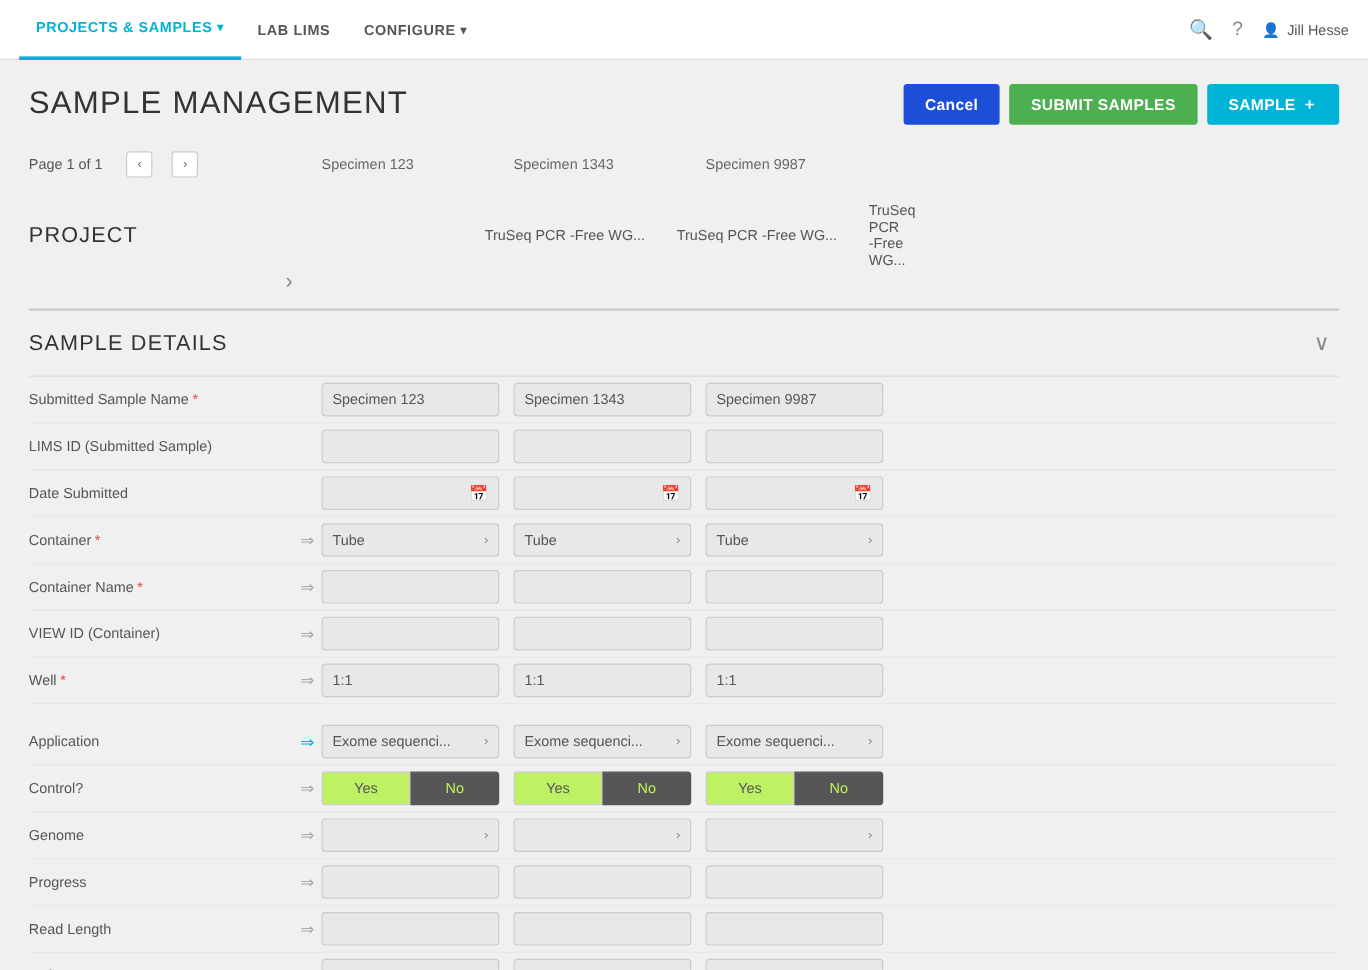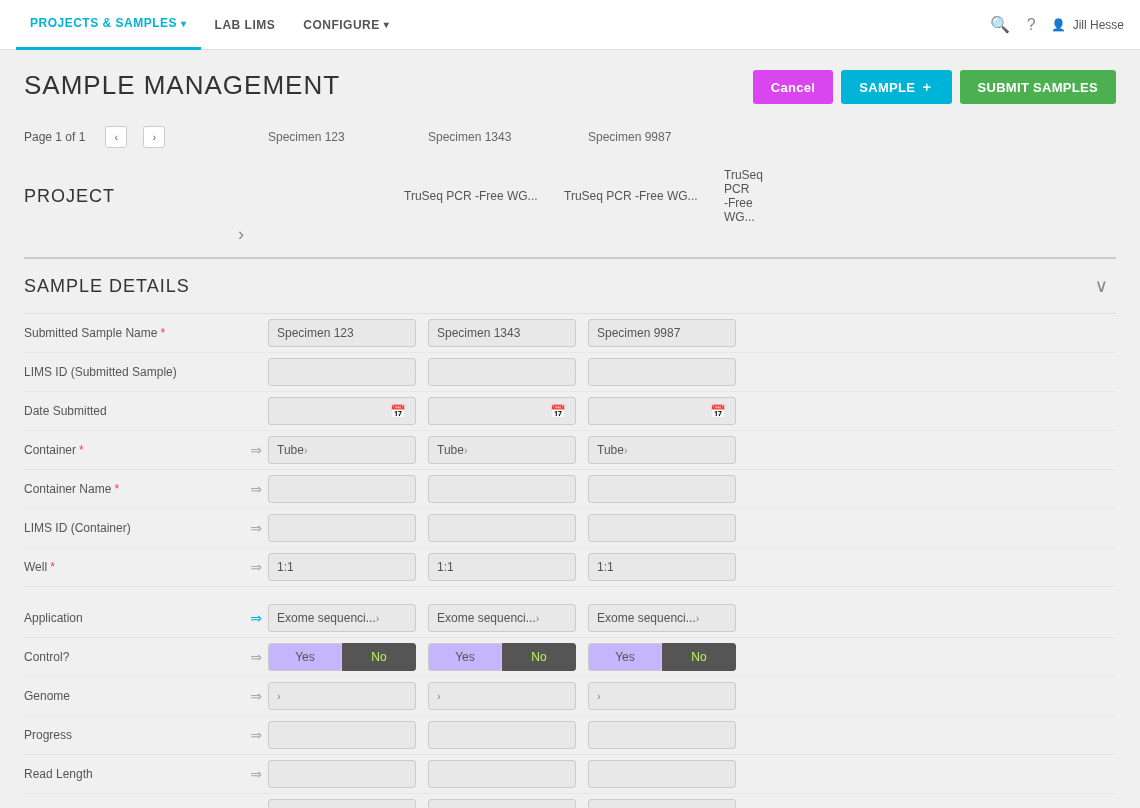--- a/index.html
+++ b/index.html
@@ -62,21 +62,21 @@
 
     .btn {
       padding: 8px 18px;
       border: none;
       border-radius: 3px;
       font-size: 13px;
       cursor: pointer;
       font-weight: 600;
       letter-spacing: 0.3px;
     }
-    .btn-cancel { background: #d946ef; color: #fff; }
+    .btn-cancel { background: #1d4ed8; color: #fff; }
     .btn-sample {
       background: #00b4d8;
       color: #fff;
       display: flex;
       align-items: center;
       gap: 5px;
     }
     .btn-submit { background: #4caf50; color: #fff; }
     .pagination-text { font-size: 12px; color: #555; margin-right: 4px; }
     .page-btn {
@@ -187,21 +187,21 @@
       height: 28px;
       border: 1px solid #ccc;
       border-radius: 3px;
       background: #e8e8e8;
       padding: 0 8px;
       font-size: 12px;
       color: #555;
       width: 148px;
       display: flex;
       align-items: center;
-      justify-content: flex-start;
+      justify-content: space-between;
       cursor: pointer;
     }
     .field-select .arrow { font-size: 11px; color: #888; }
 
     .field-date {
       height: 28px;
       border: 1px solid #ccc;
       border-radius: 3px;
       background: #e8e8e8;
       padding: 0 8px;
@@ -216,21 +216,21 @@
 
     
     .toggle-group {
       display: flex;
       height: 28px;
       width: 148px;
     }
     .toggle-btn {
       flex: 1;
       border: 1px solid #ccc;
-      background: #c4b5fd;
+      background: #bef264;
       font-size: 12px;
       cursor: pointer;
       display: flex;
       align-items: center;
       justify-content: center;
       color: #555;
     }
     .toggle-btn.active-no {
       background: #555;
       color: #bef264;
@@ -265,25 +265,25 @@
     </div>
   </div>
 </nav>
 
 <div class="main">
 
   <div class="page-header">
     <h1 class="page-title">SAMPLE MANAGEMENT</h1>
     <div class="header-buttons">
       <button class="btn btn-cancel">Cancel</button>
+      <button class="btn btn-submit">SUBMIT SAMPLES</button>
       <button class="btn btn-sample">
         <span>SAMPLE</span>
         <span>＋</span>
       </button>
-      <button class="btn btn-submit">SUBMIT SAMPLES</button>
     </div>
   </div>
 
   <div style="display:grid; grid-template-columns: 220px 24px 160px 160px 160px 1fr; align-items:center; padding: 4px 0 8px 0;">
     <div style="display:flex; align-items:center; gap:16px;">
       <span class="pagination-text">Page 1 of 1</span>
       <button class="page-btn">‹</button>
       <button class="page-btn">›</button>
     </div>
     <div></div>
@@ -374,21 +374,21 @@
         <div class="row-label">Container Name<span class="required-star"> *</span></div>
         <div class="row-sync">
           <span class="sync-icon">⇒</span>
         </div>
         <div style="padding-right: 8px;"><input type="text" class="field-input" style=""></div>
         <div style="padding-right: 8px;"><input type="text" class="field-input" style=""></div>
         <div style="padding-right: 8px;"><input type="text" class="field-input" style=""></div>
         <div></div>
       </div>
       <div class="data-row">
-        <div class="row-label">LIMS ID (Container)</div>
+        <div class="row-label">VIEW ID (Container)</div>
         <div class="row-sync">
           <span class="sync-icon">⇒</span>
         </div>
         <div style="padding-right: 8px;"><input type="text" class="field-input" style=""></div>
         <div style="padding-right: 8px;"><input type="text" class="field-input" style=""></div>
         <div style="padding-right: 8px;"><input type="text" class="field-input" style=""></div>
         <div></div>
       </div>
       <div class="data-row">
         <div class="row-label">Well<span class="required-star"> *</span></div>

